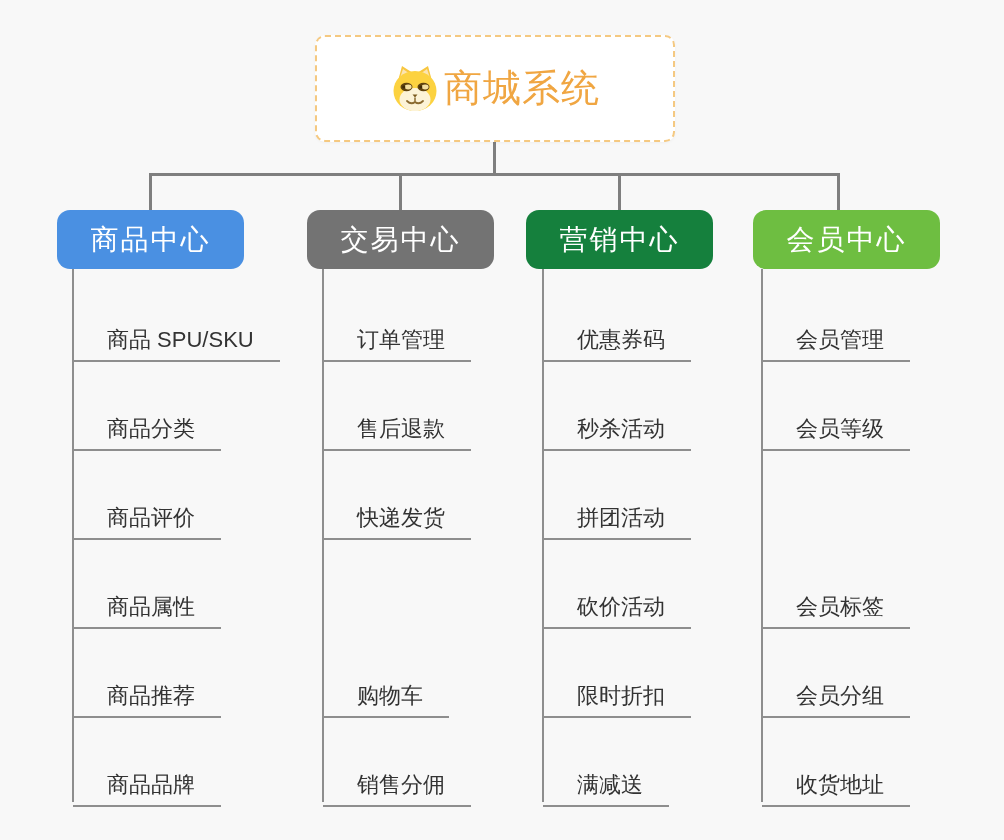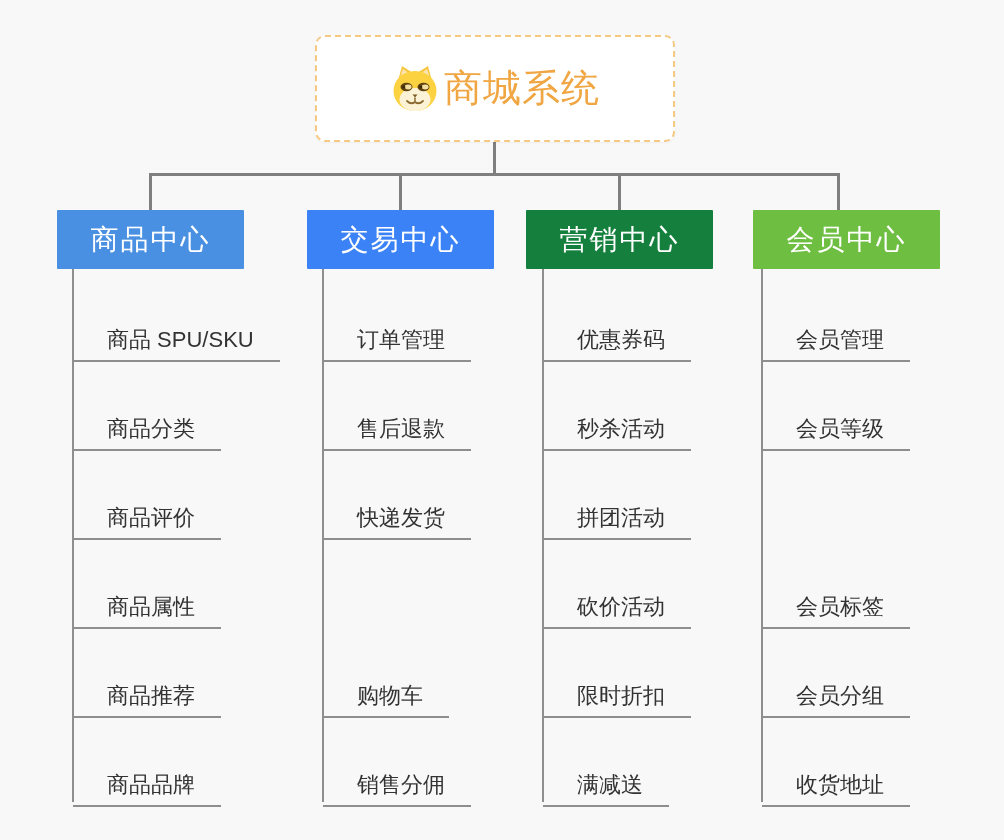--- a/index.html
+++ b/index.html
@@ -30,21 +30,21 @@
     white-space:nowrap;
   }
   
   .conn{
     position:absolute;
     background:var(--connector,#7F7F7F);
   }
   
   .header{
     position:absolute;top:210px;width:187px;height:59px;
-    border-radius:1px;
+    border-radius:13px;
     display:flex;align-items:center;justify-content:center;
     color:var(--header_text,#FFFFFF);
     font-size:28px;
     letter-spacing:2px;
     white-space:nowrap;
   }
   
   .colline{
     position:absolute;top:269px;height:533px;width:2px;
     background:var(--branch_line,#8E8E8E);
@@ -89,21 +89,21 @@
       <ellipse cx="35.2" cy="22" rx="3.4" ry="2.4" fill="#F3DFA0"></ellipse>
       <circle cx="30.8" cy="22" r="1.6" fill="#3E2B07"></circle>
       <polygon points="22.5,29.5 27.5,29.5 25,32.5" fill="#7A5A1E"></polygon>
       <path d="M17,36 Q21,40 25,37 Q29,40 33,36" stroke="#8A6A30" stroke-width="1.8" fill="none" stroke-linecap="round"></path>
       <path d="M25,32.5 L25,36.5" stroke="#8A6A30" stroke-width="1.5"></path>
     </svg>
     <span class="root-title">商城系统</span>
   </div>
 
   <div class="header" style="left: 57px; background: rgb(74, 144, 226);">商品中心</div>
-  <div class="header" style="left: 307px; background: #3b82f6;">交易中心</div>
+  <div class="header" style="left: 307px; background: #737373;">交易中心</div>
   <div class="header" style="left: 526px; background: #15803d;">营销中心</div>
   <div class="header" style="left: 745px; background: rgb(110, 190, 65); margin-left: 8px;">会员中心</div>
 
   <div class="colline" style="left:72px"></div>
   <div class="colline" style="left:322px"></div>
   <div class="colline" style="left:542px"></div>
   <div class="colline" style="left:761px"></div>
 
   <div class="item" style="left:73px;top:315px">商品 SPU/SKU</div>
   <div class="item" style="left:73px;top:404px">商品分类</div>

